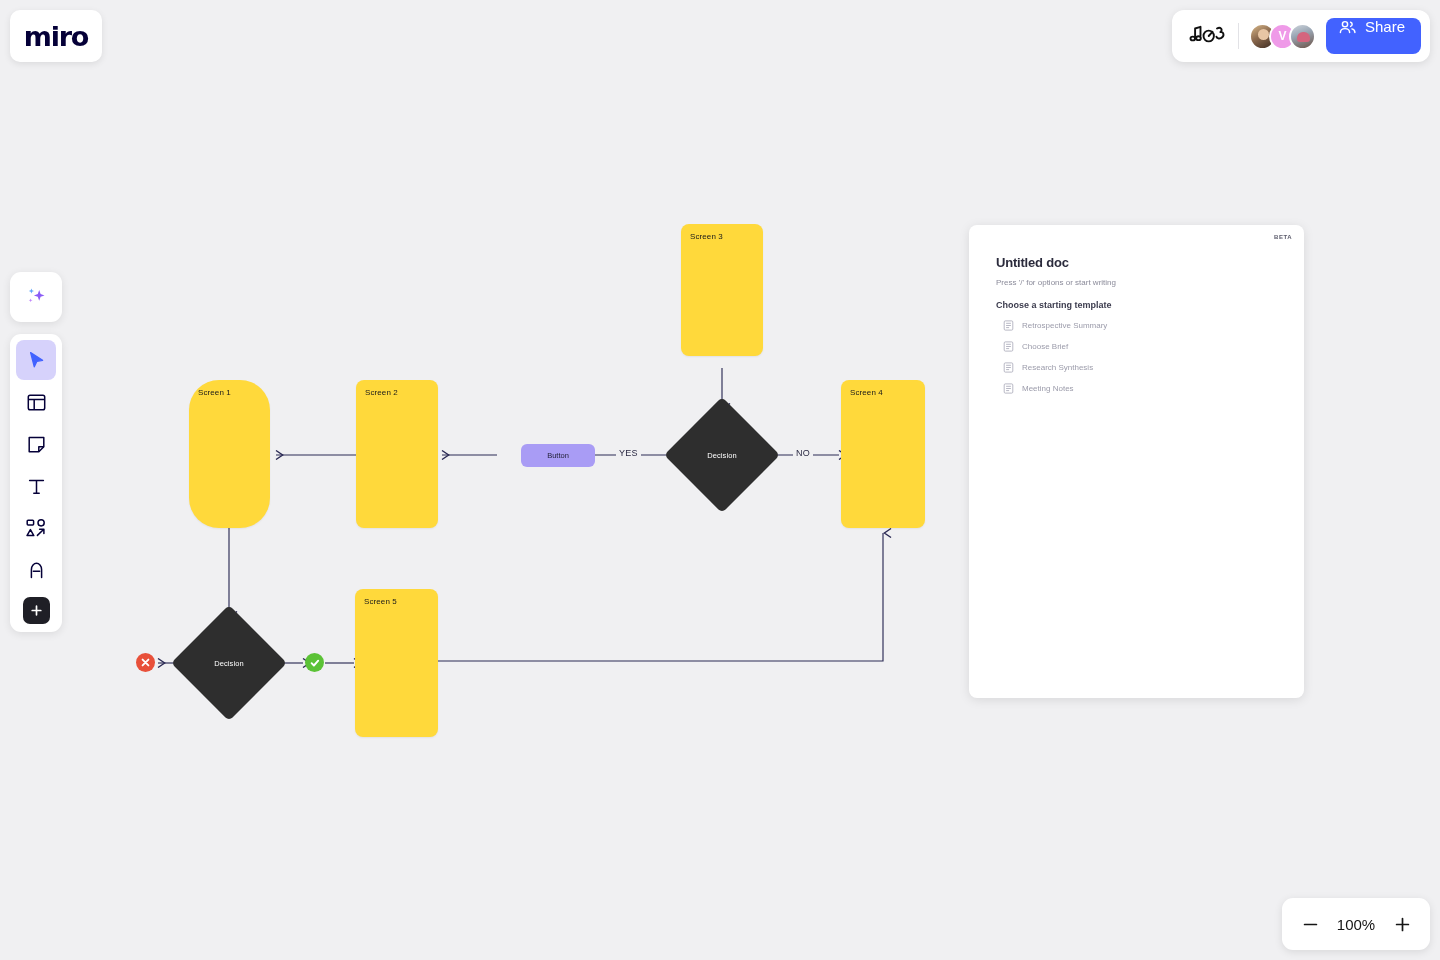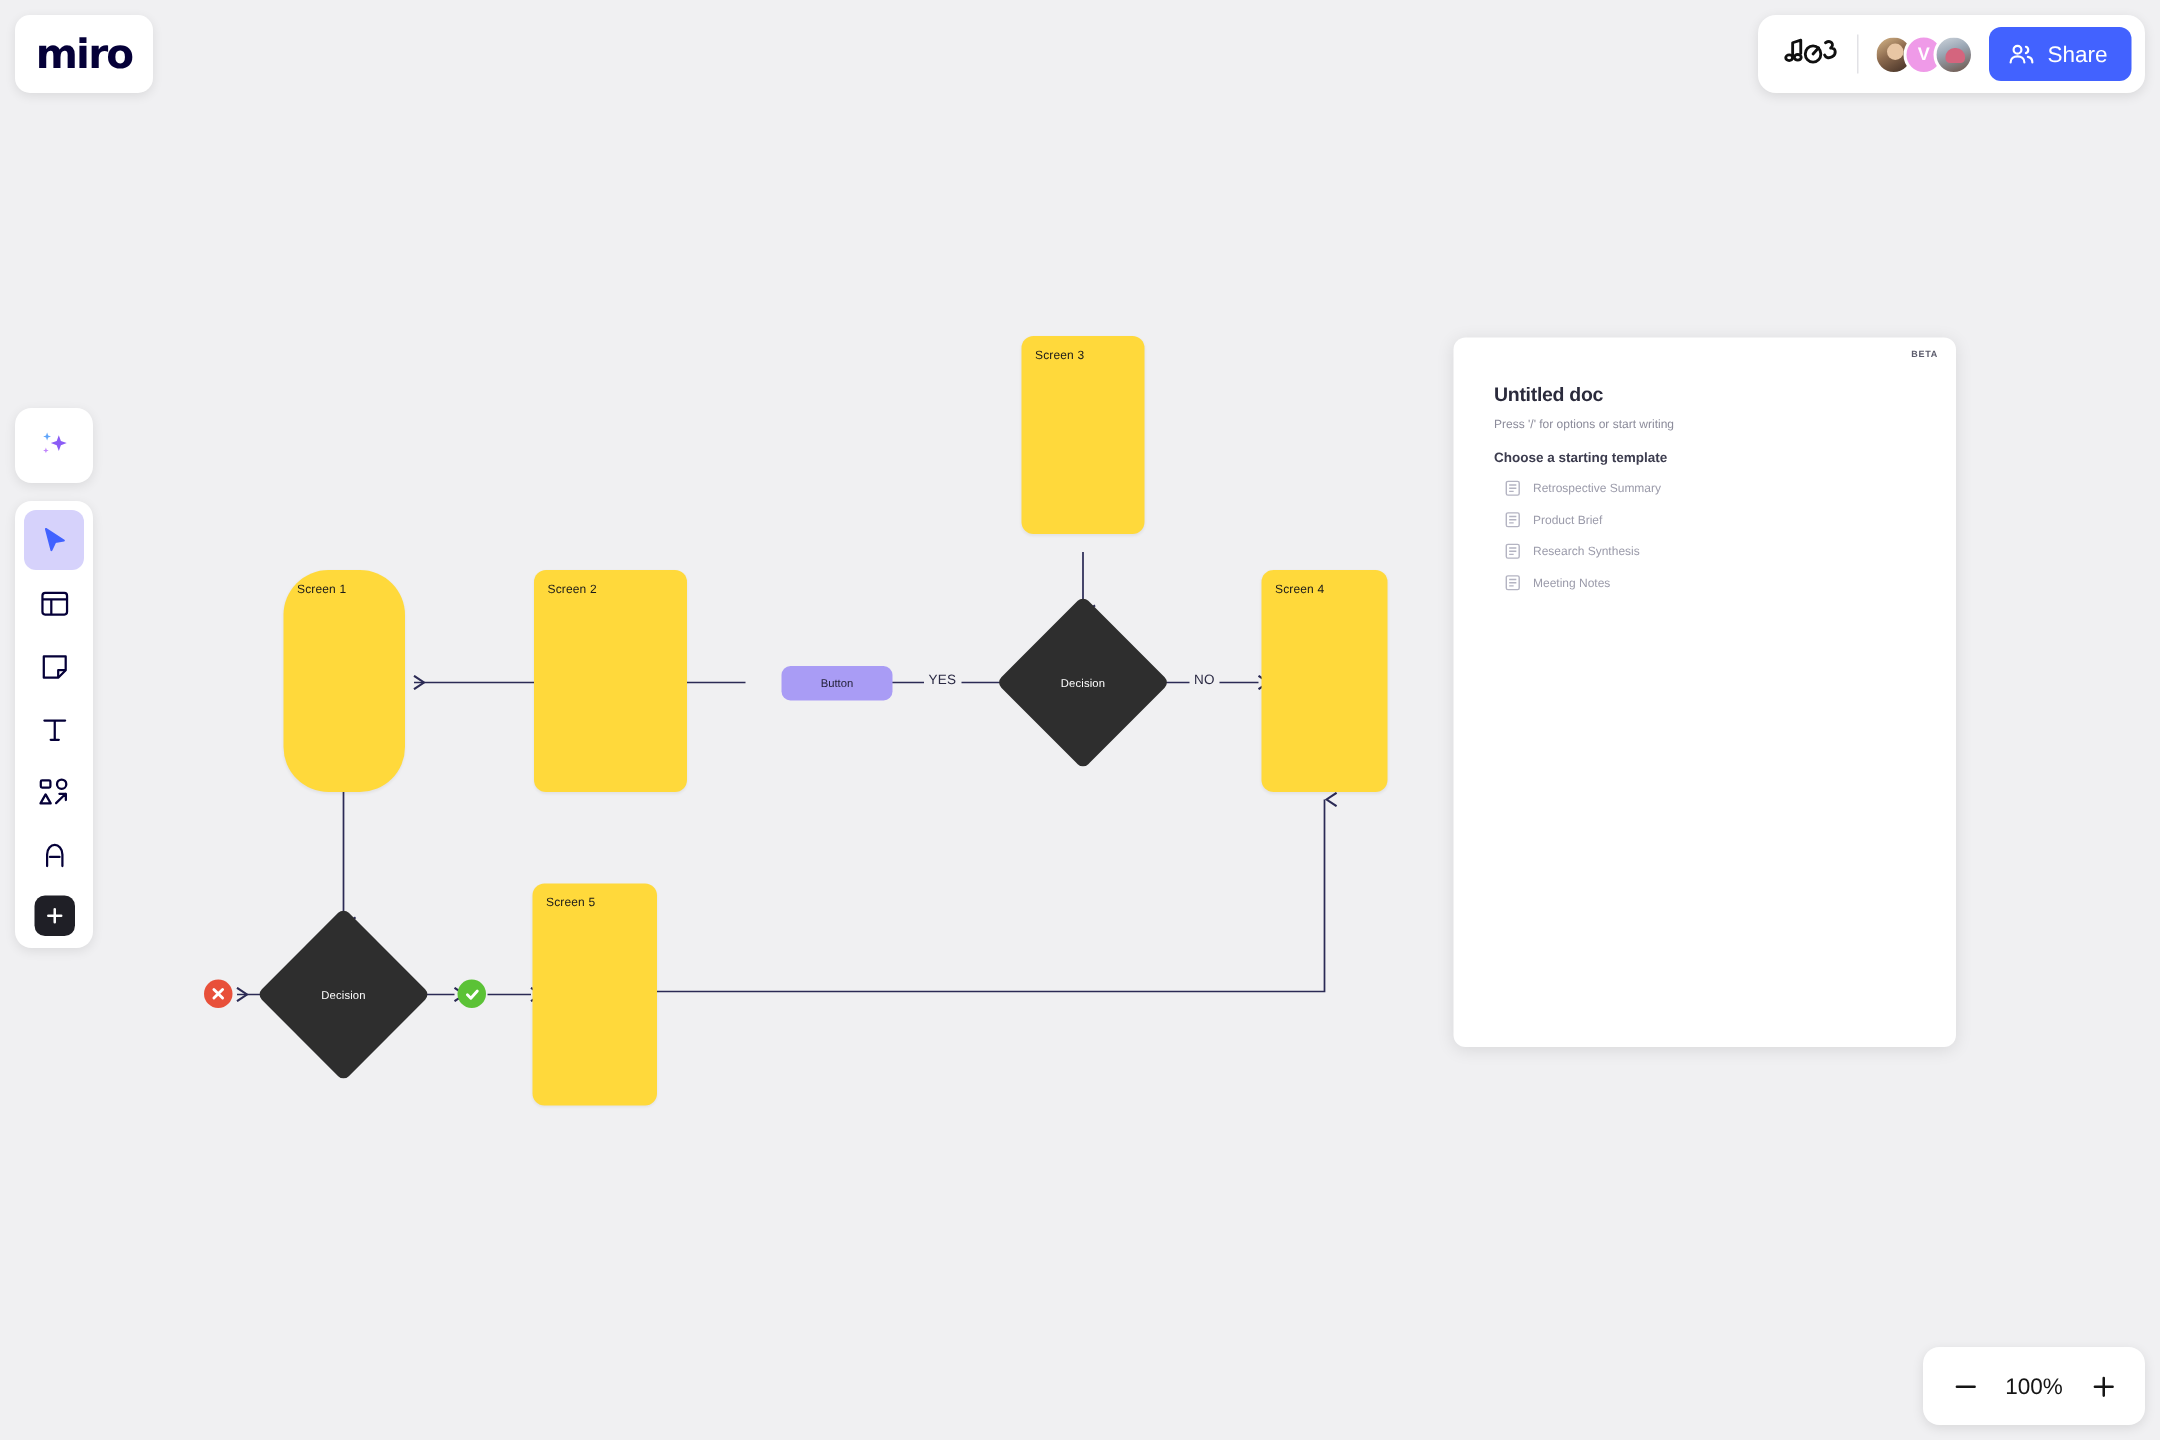--- a/index.html
+++ b/index.html
@@ -123,21 +123,21 @@
   .avatar-photo-b::after {
     content:""; position:absolute; left:6px; top:7px;
     width:13px; height:10px; border-radius:6px 6px 3px 3px;
     background:#d4657e;
   }
   #share-btn {
     height:36px;
     background:#4262ff; color:#fff;
     border:none; border-radius:8px;
     padding:0 16px 0 12px;
-    display:flex; align-items:center; gap:8px;
+    display:flex; align-items:flex-start; gap:8px;
     font-family:"Liberation Sans", sans-serif;
     font-size:15px; font-weight:500;
     cursor:pointer;
   }
 
   
   #ai-toolbar {
     position:absolute; left:10px; top:272px;
     width:52px; height:50px;
     background:#fff; border-radius:11px;
@@ -260,21 +260,21 @@
       <line x1="325" y1="663" x2="354" y2="663" marker-end="url(#arr-r)"></line>
 
       <path d="M438,661 L883,661 L883,533" marker-end="url(#arr-u)"></path>
     </g>
   </svg>
 
   <div class="node screen-node" style="left:189px; top:380px; width:81px; height:148px;border-radius:30px;">
     <span class="screen-label">Screen 1</span>
   </div>
 
-  <div class="node screen-node" style="left:356px; top:380px; width:102px; height:148px;">
+  <div class="node screen-node" style="left:356px; top:380px; width:82px; height:148px;">
     <span class="screen-label">Screen 2</span>
   </div>
 
   <div class="node screen-node" style="left:681px; top:224px; width:82px; height:132px;">
     <span class="screen-label">Screen 3</span>
   </div>
 
   <div class="node screen-node" style="left:841px; top:380px; width:84px; height:148px;">
     <span class="screen-label">Screen 4</span>
   </div>
@@ -431,21 +431,21 @@
     <span class="template-label">Retrospective Summary</span>
   </div>
 
   <div class="template-item">
     <svg width="11" height="11" viewBox="0 0 11 11">
       <g fill="none" stroke="#b4b4c2" stroke-width="0.95">
         <rect x="1.2" y="0.9" width="8.6" height="9.2" rx="1.1"></rect>
         <path d="M3.1,3.3 h4.8 M3.1,5.5 h4.8 M3.1,7.6 h3"></path>
       </g>
     </svg>
-    <span class="template-label">Product Brief</span>
+    <span class="template-label">Choose Brief</span>
   </div>
 
   <div class="template-item">
     <svg width="11" height="11" viewBox="0 0 11 11">
       <g fill="none" stroke="#b4b4c2" stroke-width="0.95">
         <rect x="1.2" y="0.9" width="8.6" height="9.2" rx="1.1"></rect>
         <path d="M3.1,3.3 h4.8 M3.1,5.5 h4.8 M3.1,7.6 h3"></path>
       </g>
     </svg>
     <span class="template-label">Research Synthesis</span>

